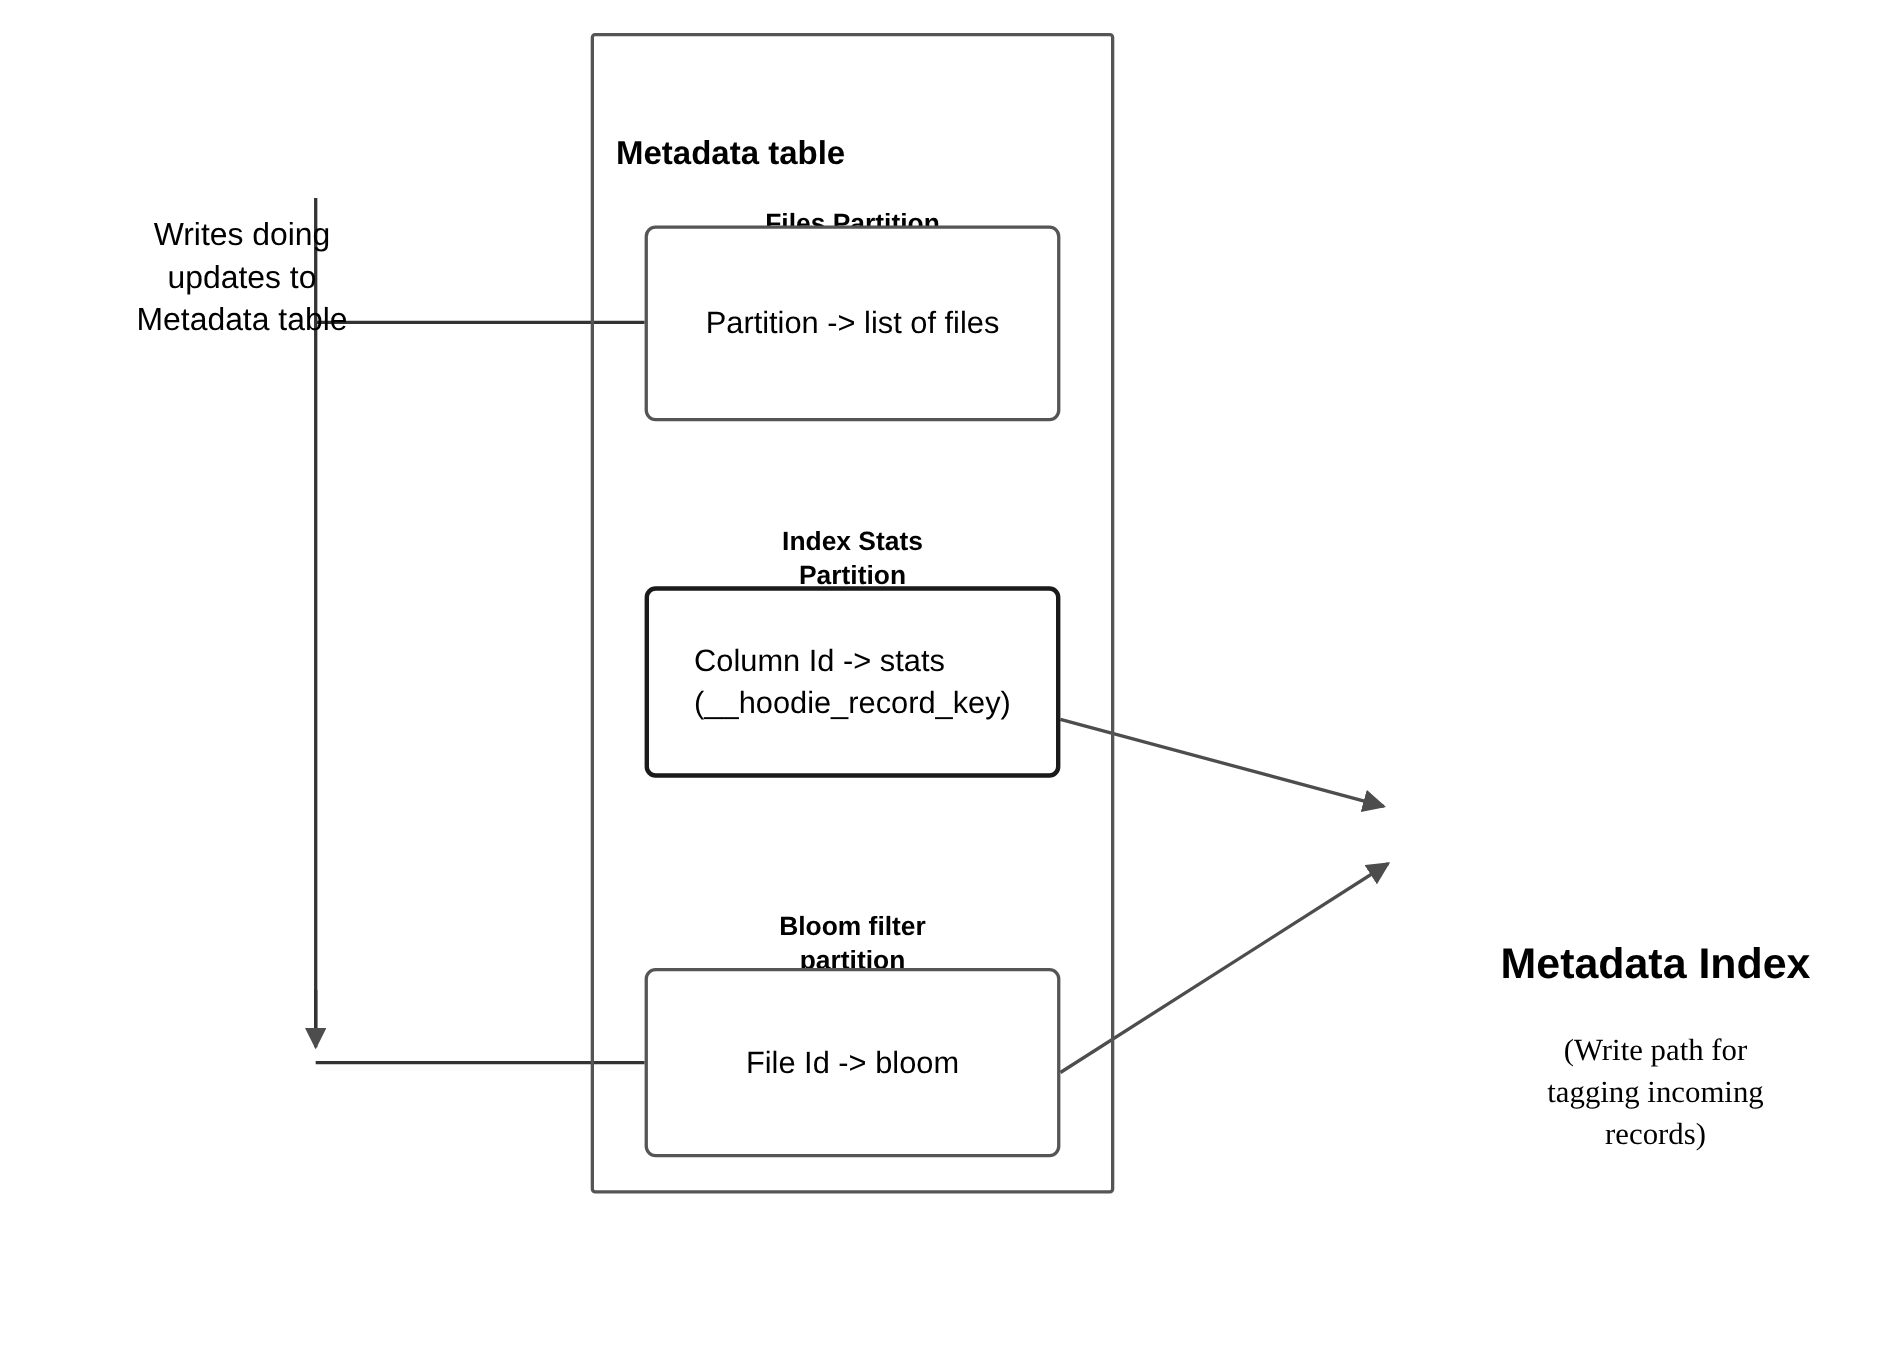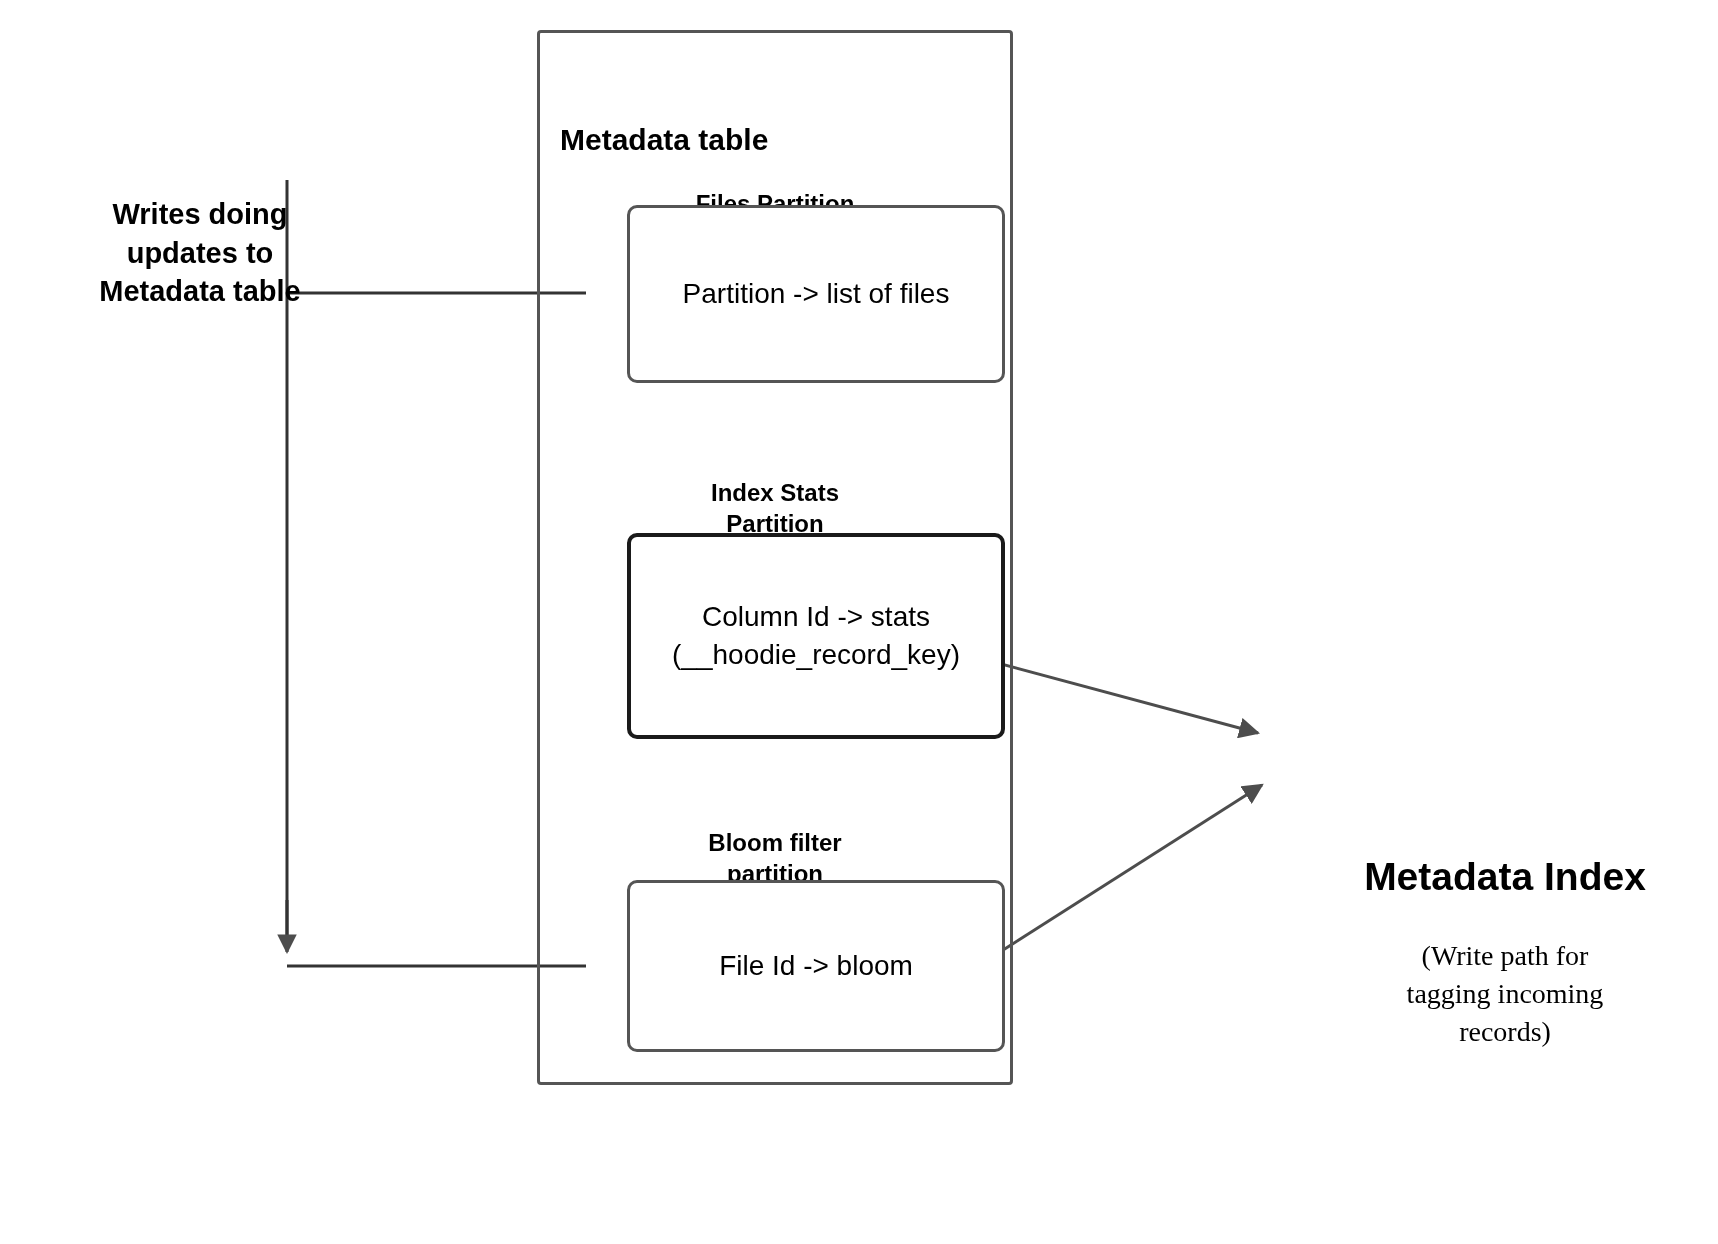--- a/index.html
+++ b/index.html
@@ -28,26 +28,25 @@
     position: absolute;
     white-space: pre-line;
     line-height: 1.30;
     margin-top: 40px;
   }
   .center { text-align: center; }
   .left { text-align: left; }
 
   
   #writes-label {
-    left: 5px;
+    left: 25px;
     top: 155px;
     width: 390px;
     font-size: 29px;
     line-height: 1.33;
-    font-weight: bold;
   }
 
   
   #metadata-table-container {
     position: absolute;
     left: 537px;
     top: 30px;
     width: 476px;
     height: 1055px;
     border: 3px solid #555555;
@@ -79,30 +78,28 @@
     position: absolute;
     left: 586px;
     width: 378px;
     box-sizing: border-box;
     border: 3px solid #555555;
     border-radius: 10px;
     background: #ffffff;
     display: flex;
     align-items: center;
     justify-content: center;
-    text-align: center;
     font-size: 28px;
     line-height: 1.35;
     white-space: pre-line;
-    margin-left: 41px;
   }
   #files-box { top: 205px; height: 178px; }
   #colstats-box {
     top: 533px;
-    height: 206px;
+    height: 174px;
     border: 4px solid #1a1a1a;
   }
   #bloom-box { top: 880px; height: 172px; }
 
   
   #metadata-index-title {
     left: 1295px;
     top: 812px;
     width: 420px;
     font-size: 39px;

